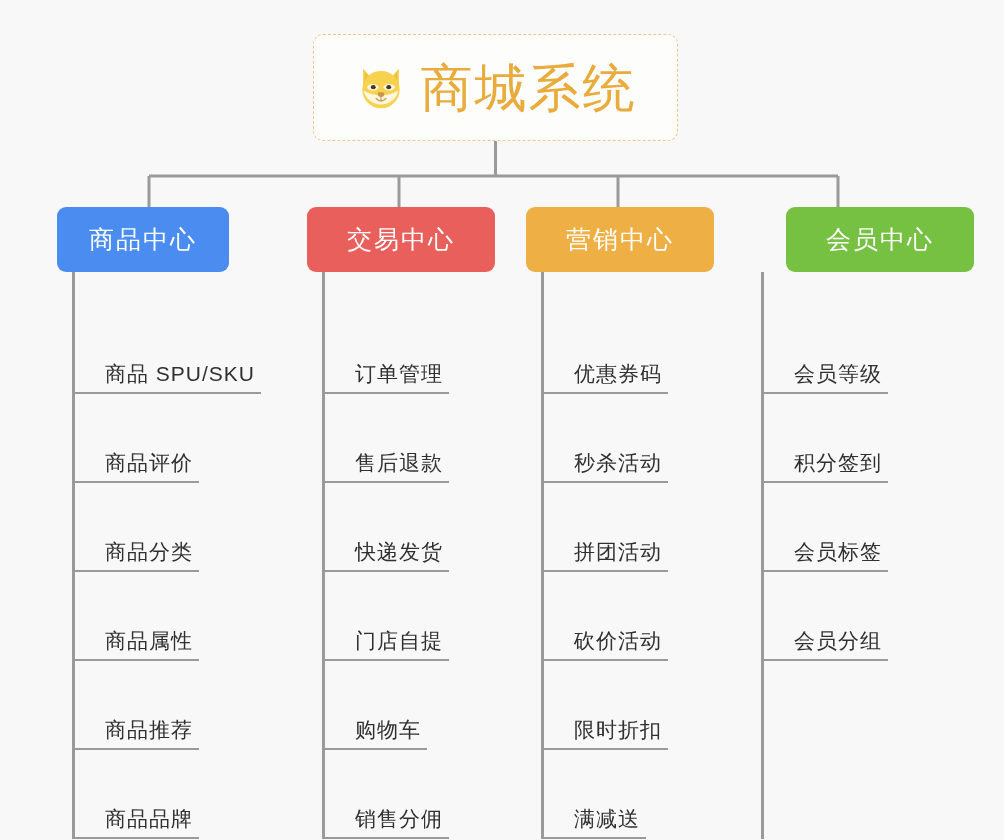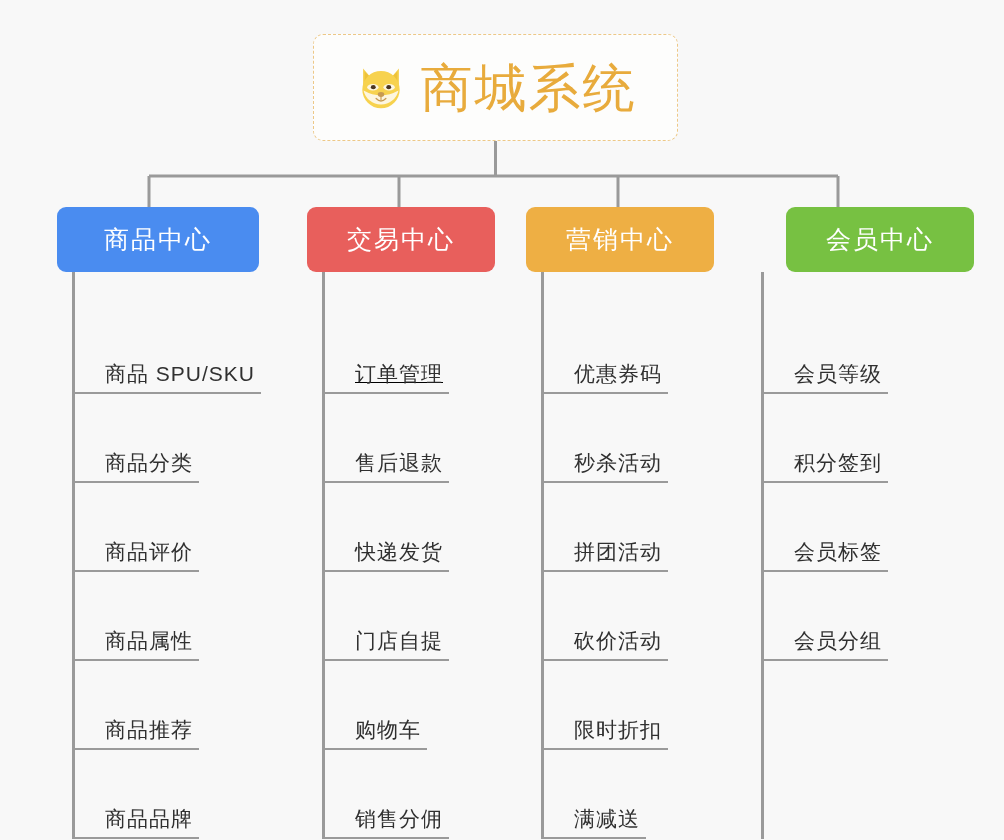--- a/index.html
+++ b/index.html
@@ -141,53 +141,53 @@
         <ellipse cx="32" cy="40" rx="4" ry="3" fill="#c79a52"></ellipse>
         <path d="M26 45 q6 6 12 0" stroke="#c79a52" stroke-width="1.6" fill="none" stroke-linecap="round"></path>
         <path d="M32 43 L32 46" stroke="#c79a52" stroke-width="1.4" stroke-linecap="round"></path>
       </svg>
     </div>
     <div class="root-title">商城系统</div>
   </div>
 
   <div id="columns-host">
       <div class="column" style="left: 57px; width: 188px;">
-        <div class="cat-box" style="background: rgb(74, 140, 240); width: 202px;">
+        <div class="cat-box" style="background: rgb(74, 140, 240); width: 172px;">
           <span>商品中心</span>
         </div>
         <div class="leaf-list">
           <div class="trunk" style="background: rgb(154, 154, 154); height: 567px;"></div>
           <div class="leaf">
             <div class="leaf-inner" style="border-bottom-color: rgb(154, 154, 154);"><span class="leaf-label">商品 SPU/SKU</span></div>
           </div>
           <div class="leaf">
+            <div class="leaf-inner" style="border-bottom-color: rgb(154, 154, 154);"><span class="leaf-label">商品评价</span></div>
+          </div>
+          <div class="leaf">
             <div class="leaf-inner" style="border-bottom-color: rgb(154, 154, 154);"><span class="leaf-label">商品分类</span></div>
-          </div>
-          <div class="leaf">
-            <div class="leaf-inner" style="border-bottom-color: rgb(154, 154, 154);"><span class="leaf-label">商品评价</span></div>
           </div>
           <div class="leaf">
             <div class="leaf-inner" style="border-bottom-color: rgb(154, 154, 154);"><span class="leaf-label">商品属性</span></div>
           </div>
           <div class="leaf">
             <div class="leaf-inner" style="border-bottom-color: rgb(154, 154, 154);"><span class="leaf-label">商品推荐</span></div>
           </div>
           <div class="leaf">
             <div class="leaf-inner" style="border-bottom-color: rgb(154, 154, 154);"><span class="leaf-label">商品品牌</span></div>
           </div>
         </div>
       </div>
       <div class="column" style="left: 307px; width: 188px;">
         <div class="cat-box" style="background: rgb(232, 95, 92); width: 188px;">
           <span>交易中心</span>
         </div>
         <div class="leaf-list">
           <div class="trunk" style="background: rgb(154, 154, 154); height: 567px;"></div>
           <div class="leaf">
-            <div class="leaf-inner" style="border-bottom-color: rgb(154, 154, 154); text-decoration: underline;"><span class="leaf-label">订单管理</span></div>
+            <div class="leaf-inner" style="border-bottom-color: rgb(154, 154, 154);"><span class="leaf-label">订单管理</span></div>
           </div>
           <div class="leaf">
             <div class="leaf-inner" style="border-bottom-color: rgb(154, 154, 154);"><span class="leaf-label">售后退款</span></div>
           </div>
           <div class="leaf">
             <div class="leaf-inner" style="border-bottom-color: rgb(154, 154, 154);"><span class="leaf-label">快递发货</span></div>
           </div>
           <div class="leaf">
             <div class="leaf-inner" style="border-bottom-color: rgb(154, 154, 154);"><span class="leaf-label">门店自提</span></div>
           </div>

